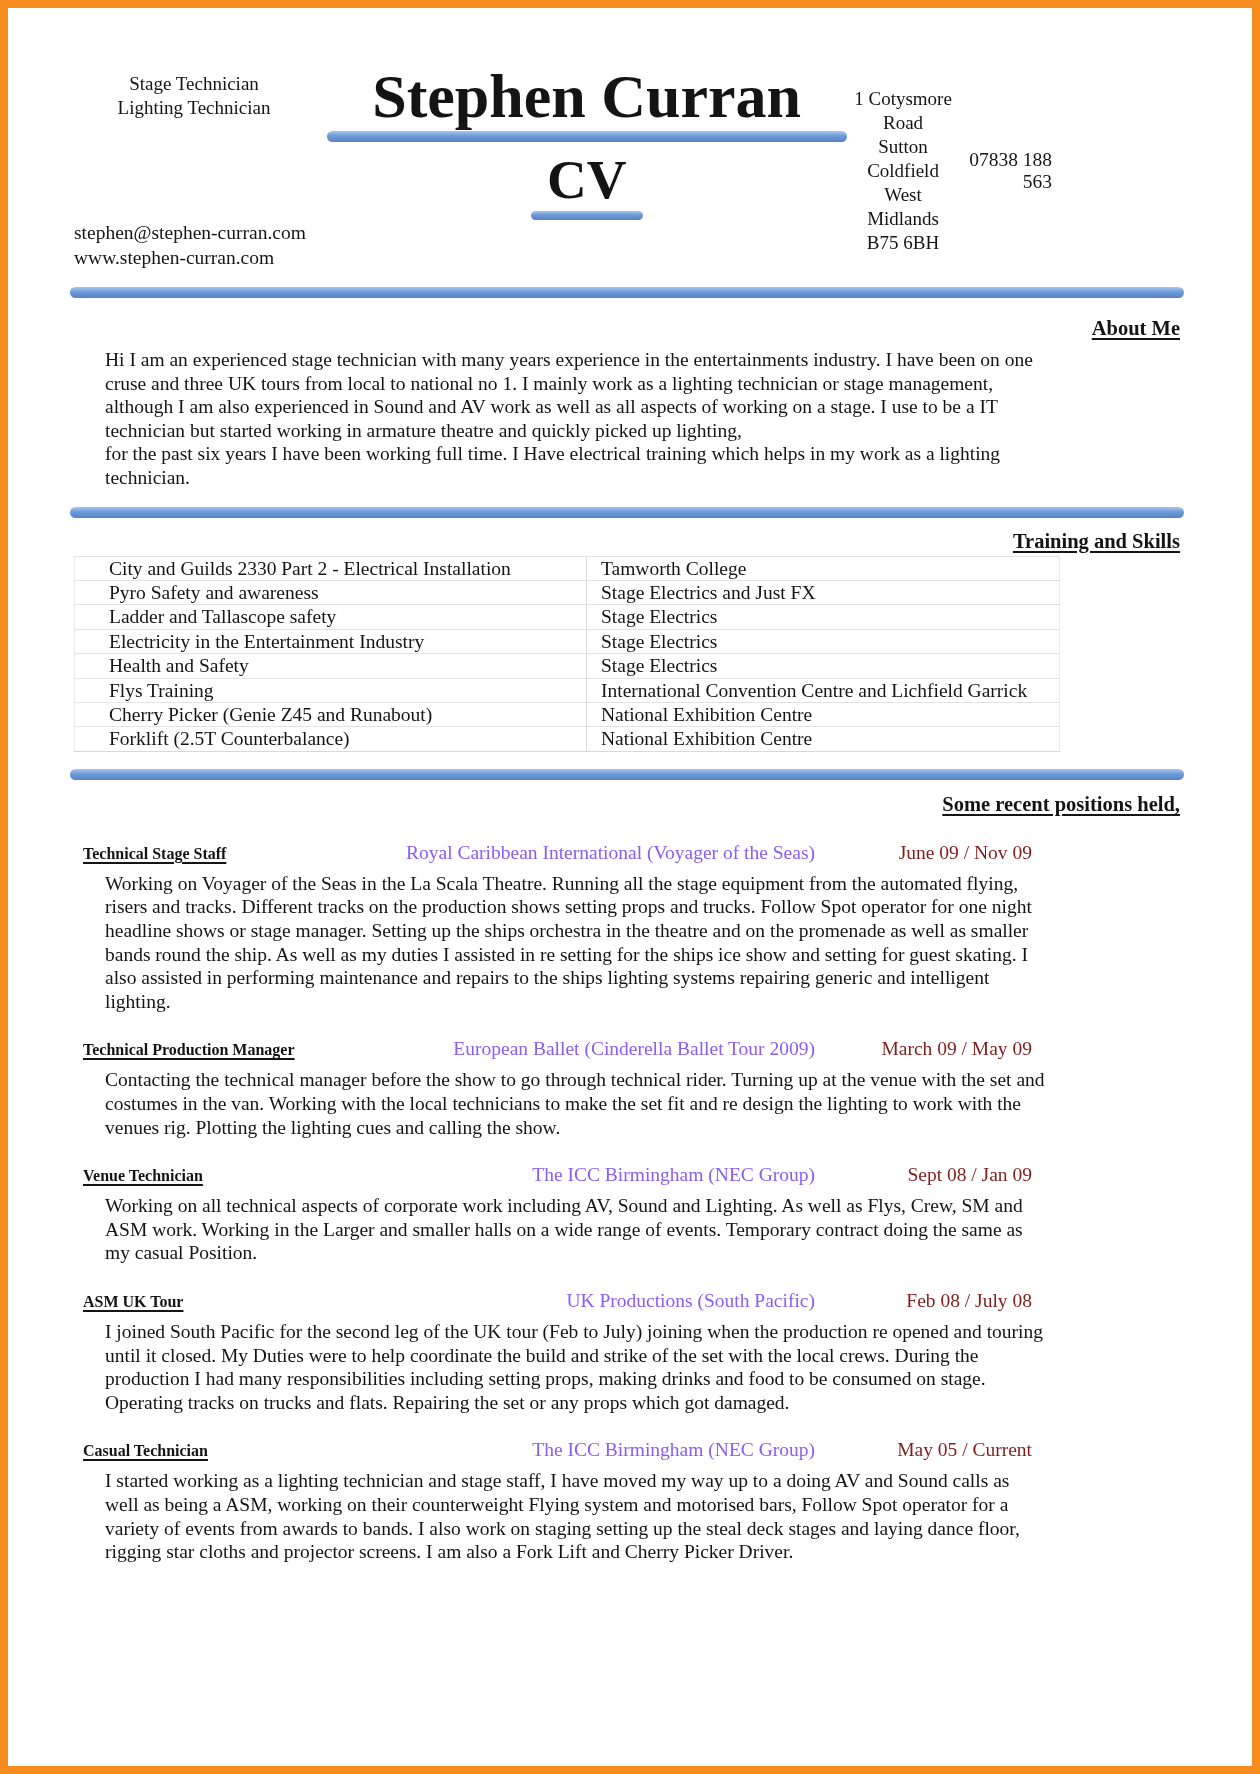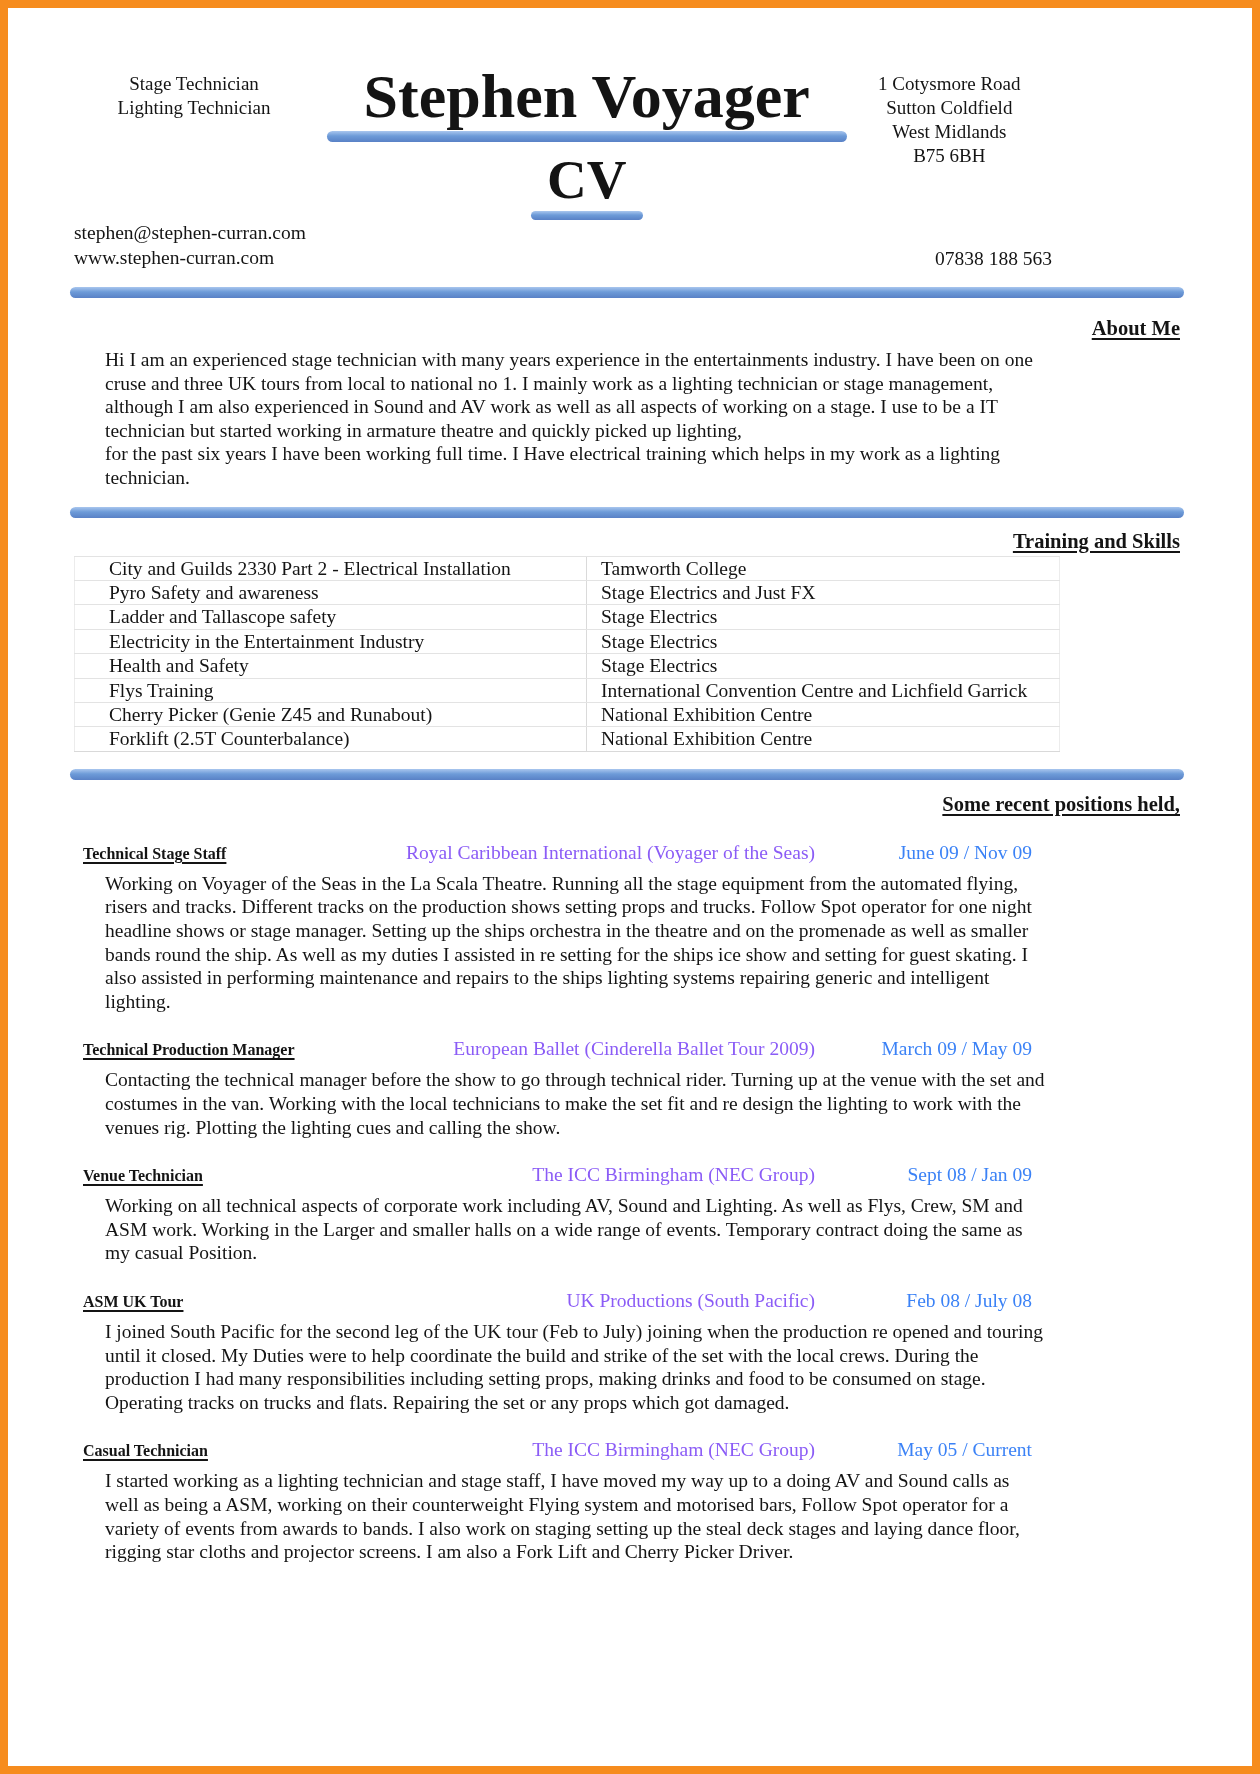--- a/index.html
+++ b/index.html
@@ -18,21 +18,21 @@
   .h-left { width:310px; display:flex; flex-direction:column; justify-content:space-between;gap:44px; }
   .roles { width:240px; text-align:center; font-size:19px; line-height:24px; }
   .contact-left { font-size:19.5px; line-height:25px; }
   .h-center { flex:1; text-align:center; margin-top:-8px; }
   .person-name { font-size:62px; font-weight:bold; line-height:1.05; white-space:nowrap; }
   .name-bar { width:520px; height:11px; border-radius:6px; margin:2px auto 10px;
               background:linear-gradient(180deg,#A9C6EE 0%,#6D9BD8 45%,#5981C6 100%); }
   .cv-title { font-size:55px; font-weight:bold; line-height:1.0; }
   .cv-bar { width:112px; height:9px; border-radius:5px; margin:4px auto 0;
             background:linear-gradient(180deg,#A9C6EE 0%,#6D9BD8 45%,#5981C6 100%); }
-  .h-right { width:252px; display:flex; flex-direction:column; justify-content:space-between; }
+  .h-right { width:252px; display:flex; justify-content:space-between;align-items:center; }
   .address { text-align:center; font-size:19px; line-height:24px; }
   .phone { text-align:right; font-size:19.5px; }
 
   
   .divider { height:11px; border-radius:6px; margin:17px 68px 0 62px;
              background:linear-gradient(180deg,#A9C6EE 0%,#6D9BD8 45%,#5981C6 100%); }
   .inner { padding:0 72px 0 66px; }
   h2 { font-size:20.5px; font-weight:bold; margin:0; text-decoration:underline;
        text-decoration-thickness:2px; text-underline-offset:3px;text-align:right; }
   p.body-text { margin:8px 0 0 31px; max-width:940px; font-size:19.5px; line-height:23.6px; }
@@ -51,41 +51,41 @@
                    border-right:1px solid #ECECEC; }
 
   
   .positions h2 { margin:13px 0 26px 9px; }
   .job { margin-bottom:25px; }
   .job-head { display:flex; align-items:baseline; padding-right:148px; margin-bottom:3px; }
   .job-title { font-size:16px; font-weight:bold; text-decoration:underline;
                text-decoration-thickness:2px; text-underline-offset:3px;
                margin-left:9px; white-space:nowrap; }
   .job-company { flex:1; text-align:right; color:#8b5cf6; font-size:19.5px; padding-right:45px; }
-  .job-dates { width:172px; text-align:right; color:#3b82f6; font-size:19.5px; white-space:nowrap; }
+  .job-dates { width:172px; text-align:right; color:#7f1d1d; font-size:19.5px; white-space:nowrap; }
 </style>
 </head>
 <body>
 
 <div class="page">
 
   <header>
     <div class="h-left">
       <div class="roles">
         <div>Stage Technician</div>
         <div>Lighting Technician</div>
       </div>
       <div class="contact-left">
         <div>stephen@stephen-curran.com</div>
         <div>www.stephen-curran.com</div>
       </div>
     </div>
 
     <div class="h-center">
-      <div class="person-name">Stephen Voyager</div>
+      <div class="person-name">Stephen Curran</div>
       <div class="name-bar"></div>
       <div class="cv-title">CV</div>
       <div class="cv-bar"></div>
     </div>
 
     <div class="h-right">
       <div class="address">
         <div>1 Cotysmore Road</div>
         <div>Sutton Coldfield</div>
         <div>West Midlands</div>

